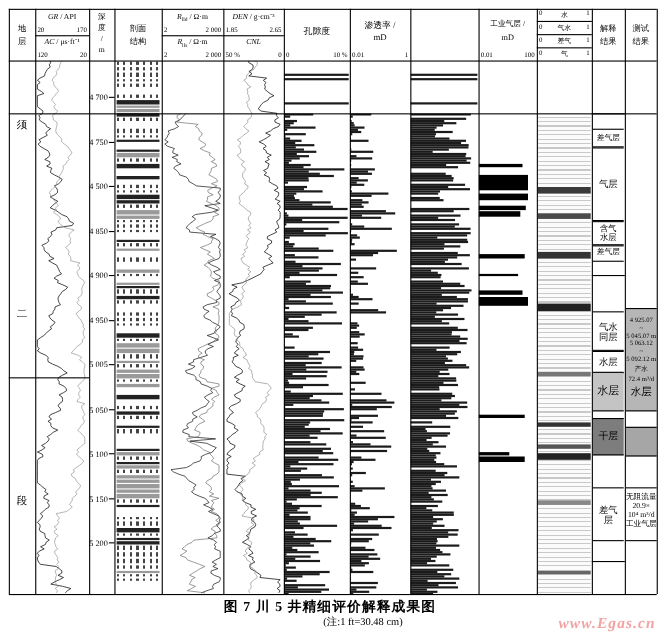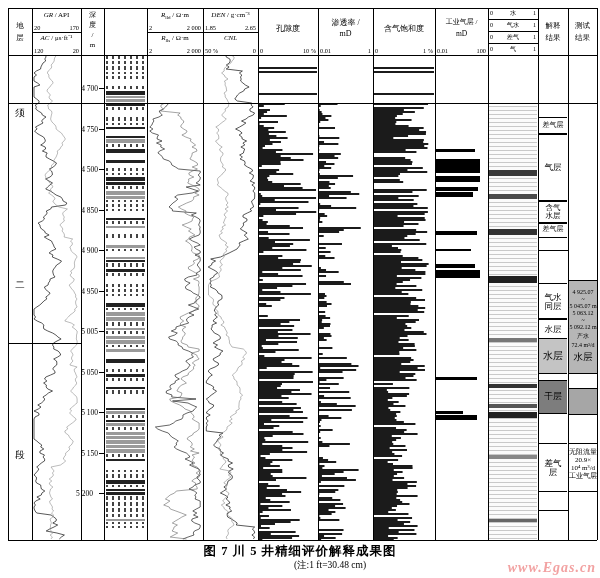--- a/index.html
+++ b/index.html
@@ -50,20 +50,24 @@
       </div>
   </div>
 
   <div class="cell" style="left:81px;top:8px;width:23px;height:47px">
     <div class="cnstack" style="top:3px;font-size:7px">深</div>
     <div class="cnstack" style="top:13px;font-size:7px">度</div>
     <div class="cnstack" style="top:23px;font-size:7px">/</div>
     <div class="cnstack" style="top:33px;font-size:7px">m</div>
   </div>
 
+  <div class="cell" style="left:104px;top:8px;width:43px;height:47px">
+    <div class="cnstack" style="top:13px">剖面</div>
+    <div class="cnstack" style="top:25px">结构</div>
+  </div>
 
   <div class="cell" style="left:147px;top:8px;width:56px;height:47px">
     <div class="lbl" style="top:3px"><i>R</i><sub style="font-size:5px">lld</sub><span> / Ω·m</span></div>
     <div class="scale" style="bottom:auto;top:16px">
         <span>2</span>
         <span>2 000</span>
       </div>
     <div class="lbl" style="top:26px"><i>R</i><sub style="font-size:5px">lls</sub><span> / Ω·m</span></div>
     <div class="scale">
         <span>2</span>
@@ -94,27 +98,20 @@
 
   <div class="cell" style="left:318px;top:8px;width:55px;height:47px">
     <div class="cnstack" style="top:10px;font-size:8px">渗透率 /</div>
     <div class="cnstack" style="top:21px;font-size:8px">mD</div>
     <div class="scale">
         <span>0.01</span>
         <span>1</span>
       </div>
   </div>
 
-  <div class="cell" style="left:373px;top:8px;width:62px;height:47px">
-    <div class="cnstack" style="top:16px;font-size:8px">含气饱和度</div>
-    <div class="scale">
-        <span>0</span>
-        <span>1 %</span>
-      </div>
-  </div>
 
   <div class="cell" style="left:435px;top:8px;width:53px;height:47px">
     <div class="cnstack" style="top:10px;font-size:7px">工业气层 /</div>
     <div class="cnstack" style="top:21px;font-size:7.5px">mD</div>
     <div class="scale">
         <span>0.01</span>
         <span>100</span>
       </div>
   </div>
 
@@ -279,21 +276,21 @@
     <div class="abs tick" style="left: 76px; top: 287px; width: 22px; height: 9px; font-size: 7.5px; text-align: right;">4 950</div>
     <div class="abs" style="left: 99px; top: 291px; width: 5px; height: 1px; background: rgb(0, 0, 0);"></div>
     <div class="abs tick" style="left: 76px; top: 327px; width: 22px; height: 9px; font-size: 7.5px; text-align: right;">5 005</div>
     <div class="abs" style="left: 99px; top: 331px; width: 5px; height: 1px; background: rgb(0, 0, 0);"></div>
     <div class="abs tick" style="left: 76px; top: 368px; width: 22px; height: 9px; font-size: 7.5px; text-align: right;">5 050</div>
     <div class="abs" style="left: 99px; top: 372px; width: 5px; height: 1px; background: rgb(0, 0, 0);"></div>
     <div class="abs tick" style="left: 76px; top: 408px; width: 22px; height: 9px; font-size: 7.5px; text-align: right;">5 100</div>
     <div class="abs" style="left: 99px; top: 412px; width: 5px; height: 1px; background: rgb(0, 0, 0);"></div>
     <div class="abs tick" style="left: 76px; top: 449px; width: 22px; height: 9px; font-size: 7.5px; text-align: right;">5 150</div>
     <div class="abs" style="left: 99px; top: 453px; width: 5px; height: 1px; background: rgb(0, 0, 0);"></div>
-    <div class="abs tick" style="left: 76px; top: 489px; width: 22px; height: 9px; font-size: 7.5px; text-align: left;">5 200</div>
+    <div class="abs tick" style="left: 76px; top: 489px; width: 22px; height: 9px; font-size: 7.5px; text-align: right;">5 200</div>
     <div class="abs" style="left: 99px; top: 493px; width: 5px; height: 1px; background: rgb(0, 0, 0);"></div>
     <div class="abs" style="left: 14px; top: 107px; width: 12px; height: 12px; font-size: 9.5px; text-align: center;">须</div>
     <div class="abs" style="left: 14px; top: 279px; width: 12px; height: 12px; font-size: 9.5px; text-align: center;">二</div>
     <div class="abs" style="left: 14px; top: 449px; width: 12px; height: 12px; font-size: 9.5px; text-align: center;">段</div>
     <div class="abs" style="left: 147px; top: 103px; width: 56px; height: 437px; overflow: hidden;"><svg width="56" height="437">
         <polyline points="22.1,0 20.2,2 18.5,4 16.3,6 12.2,8 13.2,10 15.3,12 11.9,14 5.9,16 6.9,18 5.6,20 4.9,22 2.8,24 5.9,26 2.8,28 5.4,30 11.5,32 10.3,34 10.1,36 15.0,38 9.5,40 14.2,42 13.7,44 17.6,46 12.5,48 10.9,50 13.7,52 15.4,54 16.4,56 22.4,58 24.2,60 24.8,62 28.4,64 31.6,66 53.2,68 53.2,70 51.1,72 53.2,74 53.2,76 52.0,78 49.1,80 53.2,82 39.2,84 45.2,86 51.2,88 45.2,90 30.7,92 27.7,94 30.8,96 28.9,98 25.9,100 24.0,102 22.0,104 25.2,106 25.5,108 49.3,110 44.4,112 49.0,114 52.4,116 53.2,118 52.4,120 51.6,122 53.2,124 52.6,126 53.2,128 53.2,130 52.1,132 46.6,134 42.3,136 45.6,138 50.3,140 53.2,142 47.1,144 49.2,146 53.2,148 53.2,150 48.0,152 52.9,154 53.2,156 53.2,158 51.5,160 50.2,162 51.7,164 53.2,166 53.2,168 49.3,170 50.1,172 41.3,174 37.6,176 38.4,178 43.1,180 40.1,182 38.3,184 39.2,186 44.0,188 46.2,190 50.5,192 53.2,194 51.6,196 48.4,198 47.6,200 41.4,202 46.7,204 51.7,206 46.1,208 42.0,210 47.0,212 42.1,214 39.6,216 39.8,218 41.7,220 35.1,222 29.0,224 29.0,226 24.3,228 30.3,230 27.7,232 21.6,234 22.7,236 29.1,238 31.2,240 31.1,242 35.1,244 35.8,246 41.4,248 45.4,250 44.6,252 46.4,254 42.1,256 38.8,258 40.5,260 43.2,262 41.6,264 40.3,266 35.5,268 32.2,270 27.9,272 28.8,274 32.3,276 28.3,278 28.1,280 23.6,282 22.8,284 24.3,286 19.4,288 19.2,290 25.0,292 24.7,294 49.0,296 25.5,298 41.0,300 45.0,302 49.7,304 47.5,306 46.1,308 40.0,310 35.9,312 36.0,314 34.9,316 28.8,318 26.5,320 22.6,322 8.4,324 10.7,326 15.3,328 21.3,330 22.9,332 24.7,334 28.2,336 31.3,338 29.1,340 29.6,342 27.1,344 29.6,346 34.0,348 39.3,350 41.6,352 42.9,354 38.1,356 42.8,358 46.4,360 42.6,362 47.0,364 51.8,366 53.2,368 52.5,370 53.2,372 49.8,374 50.9,376 53.2,378 53.2,380 47.7,382 45.9,384 42.0,386 47.3,388 49.9,390 47.8,392 48.9,394 48.1,396 53.2,398 53.2,400 53.2,402 53.2,404 49.3,406 45.8,408 49.8,410 46.5,412 51.1,414 45.0,416 44.7,418 47.8,420 53.2,422 53.2,424 52.2,426 47.4,428 46.2,430 47.0,432 41.1,434 35.9,436" fill="none" stroke="#000" stroke-width="0.6"></polyline>
         <polyline points="18.0,0 14.0,2 13.9,4 16.4,6 13.7,8 33.1,10 30.7,12 33.7,14 34.1,16 36.8,18 36.3,20 34.1,22 33.8,24 36.7,26 40.1,28 39.0,30 34.9,32 38.7,34 44.1,36 43.2,38 46.0,40 48.6,42 45.0,44 49.3,46 50.0,48 45.2,50 45.0,52 44.1,54 42.9,56 46.9,58 50.2,60 50.6,62 45.2,64 50.4,66 45.6,68 41.8,70 42.4,72 46.8,74 41.6,76 41.8,78 40.7,80 45.0,82 49.2,84 52.1,86 52.1,88 47.8,90 52.1,92 46.6,94 46.7,96 44.9,98 39.7,100 35.6,102 31.4,104 34.5,106 39.2,108 37.7,110 41.5,112 46.8,114 45.4,116 45.1,118 40.7,120 35.2,122 39.3,124 44.2,126 41.5,128 44.8,130 47.9,132 42.5,134 41.7,136 38.6,138 42.1,140 44.0,142 45.1,144 45.0,146 44.4,148 46.5,150 52.1,152 52.1,154 51.1,156 46.2,158 47.5,160 45.7,162 41.4,164 41.5,166 45.3,168 48.8,170 52.1,172 52.1,174 46.5,176 51.5,178 52.1,180 51.3,182 52.1,184 52.1,186 52.1,188 51.9,190 51.5,192 49.4,194 48.6,196 49.9,198 48.6,200 51.6,202 52.1,204 48.5,206 46.8,208 41.3,210 37.2,212 33.1,214 33.6,216 36.7,218 33.6,220 33.3,222 38.8,224 35.7,226 35.6,228 38.2,230 37.7,232 35.7,234 35.5,236 33.9,238 34.9,240 40.4,242 41.1,244 52.1,246 52.1,248 45.2,250 49.7,252 50.4,254 52.1,256 47.8,258 45.3,260 48.2,262 46.4,264 46.7,266 44.1,268 41.4,270 41.1,272 35.5,274 34.0,276 36.9,278 39.4,280 34.8,282 32.2,284 31.0,286 29.9,288 34.9,290 34.5,292 33.2,294 22.7,296 23.6,298 27.9,300 32.8,302 36.0,304 38.0,306 43.4,308 44.2,310 46.2,312 47.2,314 45.2,316 48.5,318 52.1,320 52.1,322 52.1,324 52.1,326 50.2,328 46.5,330 45.5,332 41.4,334 40.0,336 43.0,338 45.0,340 45.2,342 43.3,344 47.3,346 43.5,348 52.1,350 45.1,352 47.5,354 46.0,356 45.1,358 48.0,360 45.0,362 50.0,364 52.1,366 52.1,368 49.1,370 52.1,372 52.1,374 47.2,376 44.8,378 48.6,380 48.3,382 50.0,384 50.2,386 29.3,388 27.6,390 23.1,392 20.8,394 18.4,396 22.9,398 20.0,400 16.7,402 22.2,404 23.3,406 28.9,408 34.3,410 39.3,412 34.9,414 31.8,416 28.3,418 25.3,420 30.4,422 27.1,424 26.5,426 25.1,428 30.7,430 27.0,432 23.2,434 39.5,436" fill="none" stroke="#666" stroke-width="0.6"></polyline>
       </svg></div>
     <div class="abs" style="left: 203px; top: 55px; width: 55px; height: 485px; overflow: hidden;"><svg width="55" height="485">
         <polyline points="23.0,0 23.2,2 26.9,4 27.2,6 26.4,8 23.3,10 26.1,12 23.2,14 39.4,16 36.4,18 38.8,20 37.5,22 38.2,24 37.6,26 39.9,28 42.4,30 46.1,32 41.7,34 40.7,36 36.7,38 34.5,40 33.2,42 31.8,44 34.4,46 48.8,48 48.1,50 50.1,52 46.9,54 47.0,56 51.6,58 50.2,60 45.4,62 43.0,64 38.5,66 42.9,68 40.0,70 36.6,72 32.6,74 36.8,76 39.1,78 36.1,80 38.9,82 39.2,84 43.6,86 39.9,88 41.8,90 37.9,92 41.7,94 40.9,96 40.4,98 36.6,100 39.4,102 37.1,104 41.5,106 42.2,108 41.5,110 44.5,112 48.6,114 49.7,116 46.3,118 50.3,120 50.3,122 49.4,124 47.1,126 51.7,128 48.9,130 51.6,132 51.6,134 49.9,136 51.7,138 51.7,140 51.7,142 51.3,144 48.6,146 49.0,148 50.1,150 50.5,152 47.1,154 48.6,156 44.3,158 40.2,160 39.9,162 44.0,164 43.8,166 40.2,168 40.7,170 39.3,172 37.3,174 40.8,176 44.1,178 41.3,180 43.2,182 45.3,184 40.5,186 36.0,188 37.1,190 35.5,192 34.0,194 30.1,196 26.1,198 21.8,200 17.5,202 7.7,204 12.6,206 9.0,208 8.6,210 5.2,212 8.9,214 12.8,216 14.7,218 11.4,220 10.5,222 6.8,224 8.1,226 7.1,228 8.3,230 7.4,232 11.8,234 14.2,236 15.0,238 18.6,240 19.1,242 18.8,244 15.2,246 14.7,248 15.7,250 13.1,252 11.9,254 11.3,256 13.5,258 11.7,260 14.4,262 11.7,264 10.0,266 13.6,268 9.0,270 9.2,272 8.0,274 9.9,276 11.3,278 15.7,280 17.4,282 17.1,284 13.1,286 10.1,288 14.5,290 11.6,292 15.2,294 19.9,296 17.3,298 17.1,300 13.6,302 10.0,304 11.2,306 15.3,308 15.4,310 12.0,312 7.2,314 5.1,316 6.8,318 9.3,320 6.2,322 5.1,324 3.4,326 3.3,328 7.8,330 10.8,332 9.9,334 13.5,336 11.5,338 8.2,340 6.3,342 3.3,344 5.4,346 6.2,348 10.7,350 10.1,352 7.0,354 4.5,356 3.3,358 7.2,360 3.6,362 3.3,364 5.2,366 3.3,368 4.3,370 3.3,372 3.3,374 3.3,376 20.0,378 16.2,380 17.7,382 15.0,384 14.0,386 12.5,388 10.6,390 12.4,392 17.1,394 17.2,396 20.5,398 17.6,400 20.5,402 25.3,404 25.1,406 29.5,408 25.3,410 25.6,412 30.2,414 26.1,416 25.7,418 28.6,420 29.5,422 28.7,424 25.1,426 24.5,428 23.8,430 20.9,432 23.5,434 20.7,436 17.4,438 21.8,440 24.9,442 23.2,444 25.7,446 26.9,448 22.9,450 27.2,452 26.5,454 28.7,456 24.4,458 24.1,460 24.7,462 28.3,464 31.5,466 34.2,468 33.3,470 51.7,472 49.4,474 51.2,476 51.7,478 48.9,480 51.6,482 50.4,484" fill="none" stroke="#111" stroke-width="0.7"></polyline>

